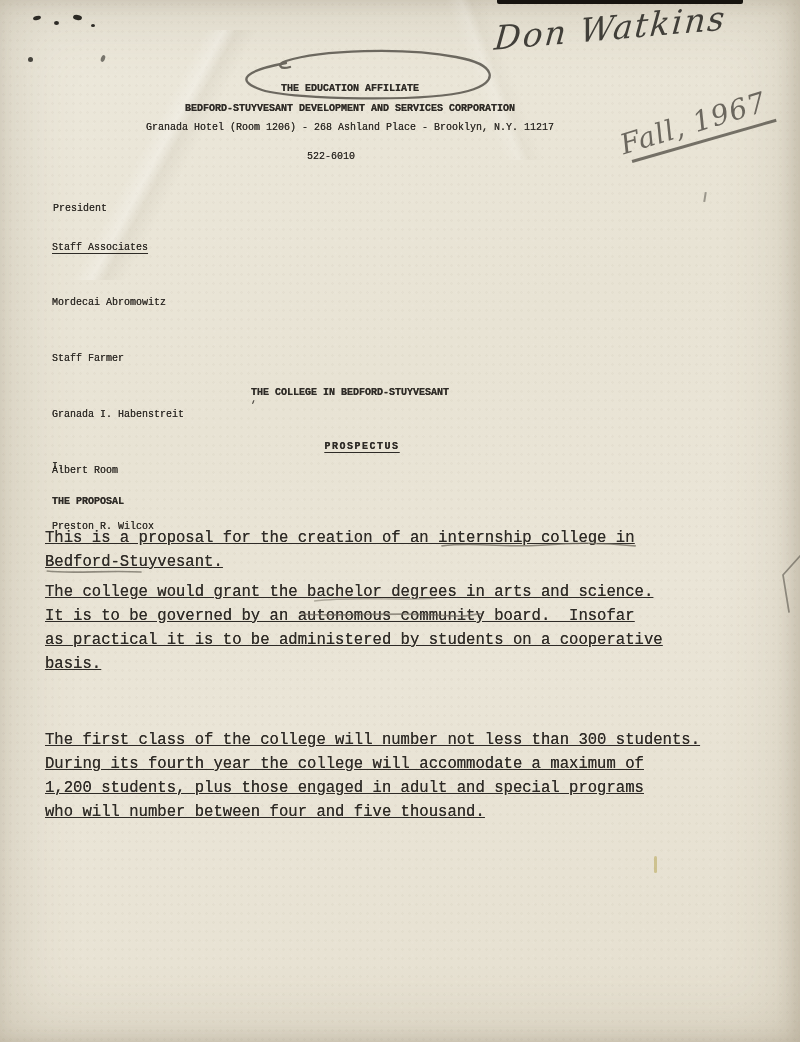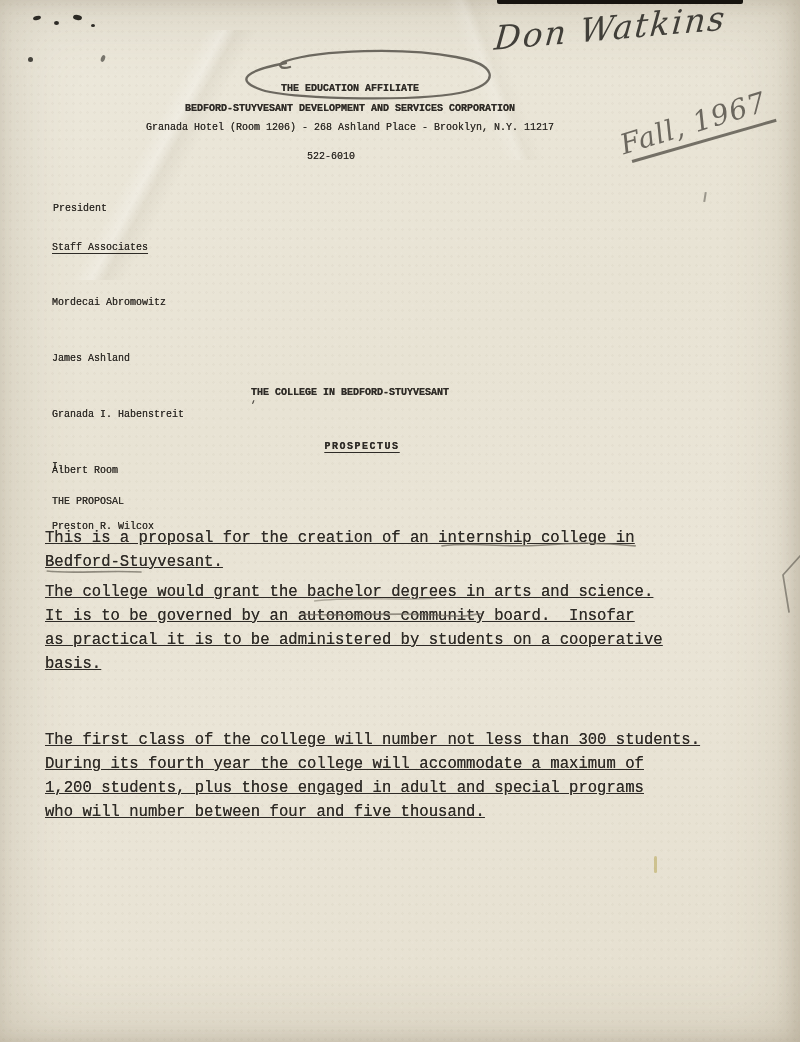--- a/index.html
+++ b/index.html
@@ -61,34 +61,34 @@
     <div class="hand" style="position:static;font-size:28px;letter-spacing:1px;color:#56524a;opacity:.85;">Fall, 1967</div>
     <div style="width:150px;height:2.5px;background:#56524a;opacity:.8;margin:2px 0 0 6px;transform:rotate(1deg);"></div>
   </div>
   <div style="position:absolute;left:704px;top:192px;width:2px;height:10px;background:#66625a;opacity:.6;transform:rotate(9deg);"></div>
 
   <div class="tw" style="left:53px;top:199px;">President</div>
 
   <div class="tw uline" style="left:52px;top:238px;">Staff Associates</div>
   <div class="tw" style="left:52px;top:256px;">
     <div class="staff-line">Mordecai Abromowitz</div>
-    <div class="staff-line">James Ashland</div>
+    <div class="staff-line">Staff Farmer</div>
     <div class="staff-line">Granada I. Habenstreit</div>
     <div class="staff-line">Albert Room</div>
     <div class="staff-line">Preston R. Wilcox</div>
   </div>
 
   <div class="tw centered" style="top:383px;font-weight:bold;">THE COLLEGE IN BEDFORD-STUYVESANT</div>
   <div class="tw" style="left:251px;top:390px;opacity:.8;">,</div>
   <div class="tw centered" style="top:418px;">
     <span class="uline" style="letter-spacing:1.5px;font-weight:bold;">PROSPECTUS</span>
   </div>
 
   <div class="tw" style="left:52px;top:457px;">I.</div>
-  <div class="tw" style="left:52px;top:492px;font-weight:normal;">THE PROPOSAL</div>
+  <div class="tw" style="left:52px;top:492px;font-weight:bold;">THE PROPOSAL</div>
 
   <div class="para" style="left:45px;top:526px;width:700px;">
     <div class="ptext">This is a proposal for the creation of an internship college in
 Bedford-Stuyvesant.</div>
     <div class="pencil-line" style="left:42ch;top:14px;width:21.5ch;">
       <svg viewBox="0 0 120 10" preserveAspectRatio="none">
         <path d="M2,6 C22,2 44,8 64,5 S102,3 118,6" fill="none" stroke="#726d62" stroke-width="1.6" opacity=".8"></path>
       </svg>
     </div>
     <div class="pencil-line" style="left:0;top:41px;width:10.5ch;">

